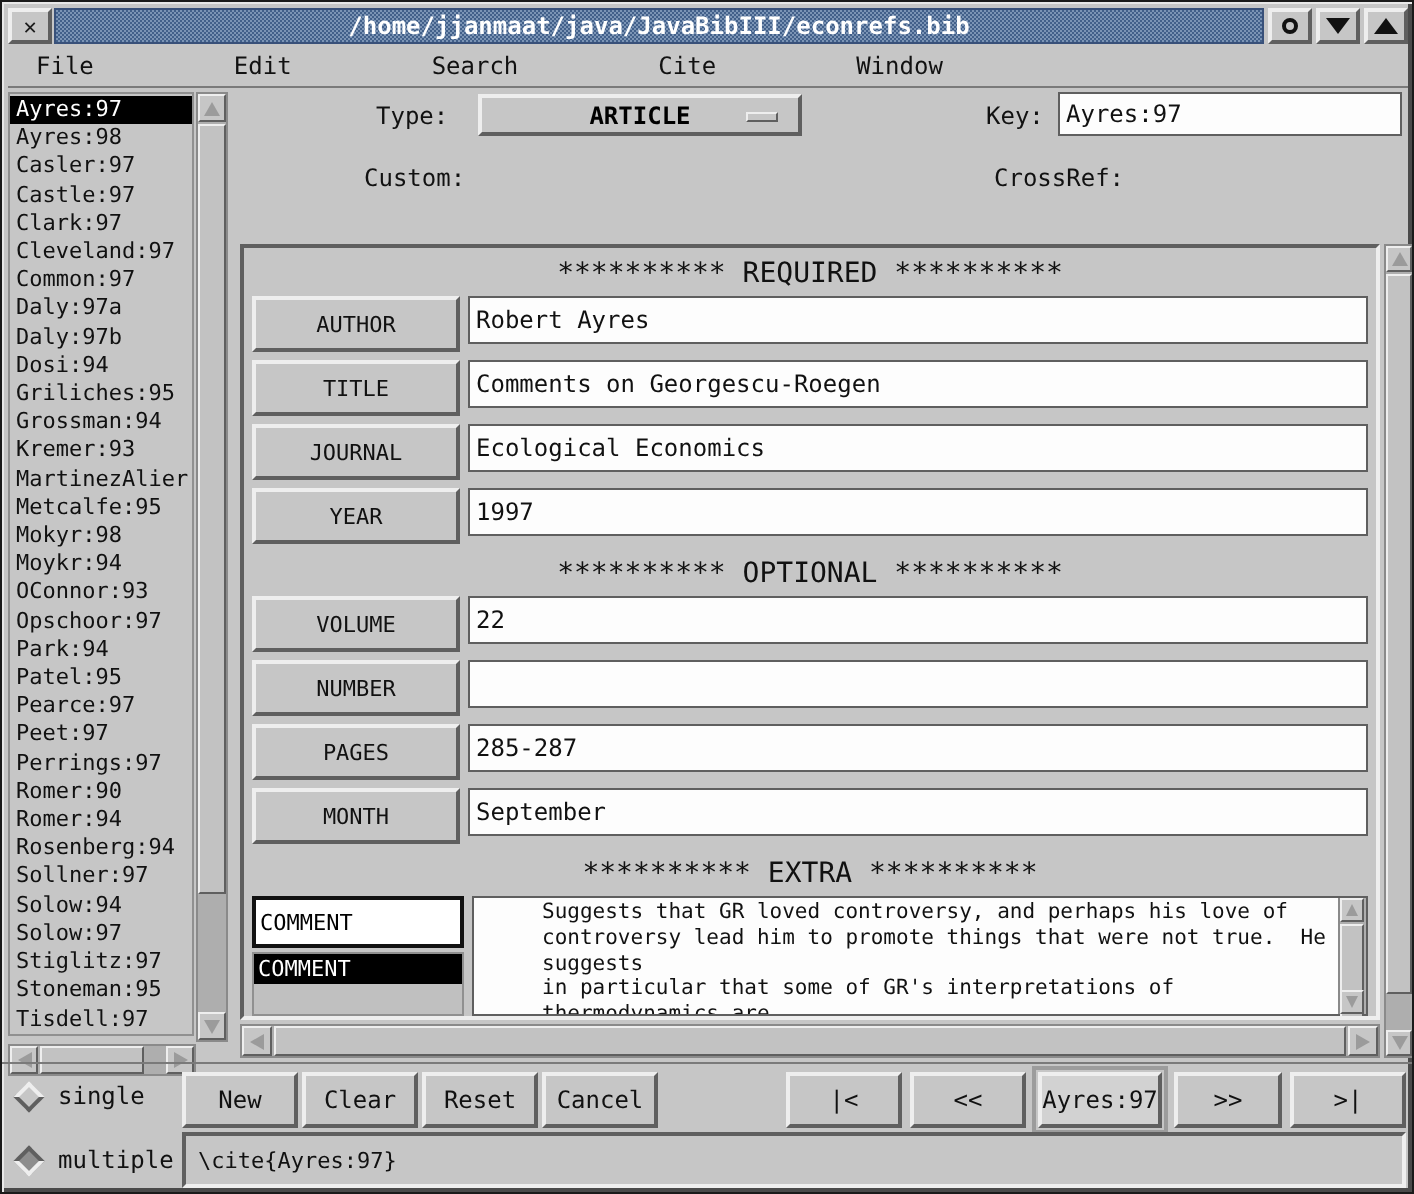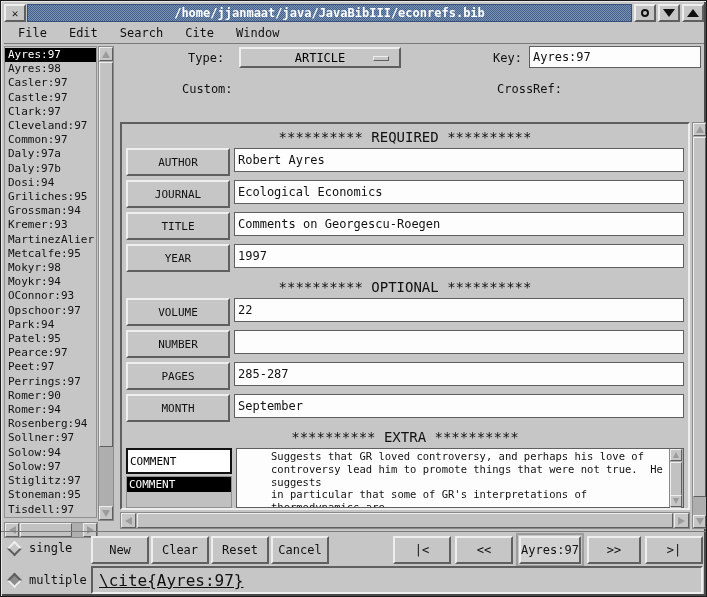--- a/index.html
+++ b/index.html
@@ -17,41 +17,41 @@
     background-color:#7b94b5;
     background-image:linear-gradient(45deg,#42608a 25%,transparent 25%,transparent 75%,#42608a 75%),
                      linear-gradient(45deg,#42608a 25%,transparent 25%,transparent 75%,#42608a 75%);
     background-size:2px 2px;background-position:0 0,1px 1px;
     border:1px solid #39517a;}
   .glyph-circle{width:8px;height:8px;border:2px solid #111;border-radius:50%;}
   .tri-dn-s{width:0;height:0;border-left:6px solid transparent;border-right:6px solid transparent;border-top:8px solid #111;}
   .tri-up-s{width:0;height:0;border-left:6px solid transparent;border-right:6px solid transparent;border-bottom:8px solid #111;}
   
   .menubar{position:absolute;left:3px;top:22px;width:700px;height:21px;display:flex;align-items:center;
-    padding-left:14px;border-bottom:1px solid #7a7a7a;background:#c6c6c6;}
+    padding-left:14px;border-bottom:1px solid #7a7a7a;background:#c6c6c6;gap:48px;}
   .menu-item{font-size:12px;color:#111;margin-right:22px;cursor:default;}
   
   .reflist{position:absolute;left:3px;top:45px;width:93px;height:472px;background:#c6c6c6;
     border:1px solid #909090;overflow:hidden;padding-top:1px;}
   .reflist .list-item{font-size:11px;line-height:14.2px;padding-left:3px;color:#111;white-space:nowrap;cursor:default;}
   .reflist .list-item.selected{background:#000;color:#fff;}
   
   .sb{background:#aeaeae;position:absolute;border:1px solid #8a8a8a;}
   .sb-btn{position:absolute;background:#c6c6c6;border-top:1px solid #eee;border-left:1px solid #eee;
     border-bottom:1px solid #5f5f5f;border-right:1px solid #5f5f5f;display:flex;align-items:center;justify-content:center;}
   .sb-thumb{position:absolute;background:#c2c2c2;border-top:1px solid #eee;border-left:1px solid #eee;
     border-bottom:1px solid #5f5f5f;border-right:1px solid #5f5f5f;}
   .tri-up{width:0;height:0;border-left:4px solid transparent;border-right:4px solid transparent;border-bottom:7px solid #9b9b9b;}
   .tri-dn{width:0;height:0;border-left:4px solid transparent;border-right:4px solid transparent;border-top:7px solid #9b9b9b;}
   .tri-lf{width:0;height:0;border-top:4px solid transparent;border-bottom:4px solid transparent;border-right:7px solid #9b9b9b;}
   .tri-rt{width:0;height:0;border-top:4px solid transparent;border-bottom:4px solid transparent;border-left:7px solid #9b9b9b;}
   
   .lbl{position:absolute;font-size:12px;color:#111;white-space:nowrap;}
   .optmenu{position:absolute;left:238px;top:46px;width:162px;height:21px;display:flex;align-items:center;
-    justify-content:center;font-size:12px;cursor:default;}
+    justify-content:center;font-size:12px;cursor:default;font-weight:bold;}
   .optmenu .dash{position:absolute;right:10px;top:7px;width:16px;height:5px;background:#c6c6c6;
     border-top:1px solid #eee;border-left:1px solid #eee;border-bottom:1px solid #5f5f5f;border-right:1px solid #5f5f5f;}
   .tfield{background:#fdfdfd;color:#111;font-size:12px;padding:0 3px;outline:none;}
   .keyfield{position:absolute;left:528px;top:45px;width:172px;height:22px;border:1px solid #5f5f5f;}
   
   .mainpanel{position:absolute;left:119px;top:121px;width:570px;height:388px;
     border-top:2px solid #5f5f5f;border-left:2px solid #5f5f5f;border-bottom:2px solid #eee;border-right:2px solid #eee;
     background:#c6c6c6;padding:2px 2px 0 2px;overflow:hidden;}
   .sec-hdr{text-align:center;font-size:14px;color:#111;margin:3px 0 3px 0;flex:none;}
   .frow{display:flex;margin:0 2px 4px 2px;height:28px;flex:none;}
@@ -72,22 +72,22 @@
   .bottom{position:absolute;left:0;top:530px;width:707px;height:65px;border-top:1px solid #7a7a7a;}
   .radio-row{position:absolute;display:flex;align-items:center;cursor:default;}
   .diamond{width:11px;height:11px;transform:rotate(45deg);margin:0 9px 0 8px;flex:none;}
   .diamond.off{background:#c6c6c6;border-top:2px solid #eee;border-left:2px solid #eee;border-bottom:2px solid #5f5f5f;border-right:2px solid #5f5f5f;}
   .diamond.on{background:#8d8d8d;border-top:2px solid #5f5f5f;border-left:2px solid #5f5f5f;border-bottom:2px solid #eee;border-right:2px solid #eee;}
   .radio-row span{font-size:12px;color:#111;}
   .btn{position:absolute;height:28px;font-size:12px;color:#111;display:flex;align-items:center;justify-content:center;
     cursor:default;padding:0;}
   .btn.default-ring{outline:2px solid #9c9c9c;outline-offset:1px;background:#d2d2d2;}
   .citefield{position:absolute;left:90px;top:34px;width:612px;height:28px;background:#c6c6c6;
-    color:#111;font-size:16px;padding:0 6px;border-top:2px solid #5f5f5f;border-left:2px solid #5f5f5f;
-    border-bottom:2px solid #eee;border-right:2px solid #eee;outline:none;text-decoration:underline;}
+    color:#111;font-size:11px;padding:0 6px;border-top:2px solid #5f5f5f;border-left:2px solid #5f5f5f;
+    border-bottom:2px solid #eee;border-right:2px solid #eee;outline:none;}
 </style>
 </head>
 <body>
 
 <div class="window">
 
   <div class="titlebar">
     <div class="tb-btn raised">
       <span>✕</span>
     </div>
@@ -176,26 +176,26 @@
   <span class="lbl" style="left:496px;top:81px;">CrossRef:</span>
 
   <div class="mainpanel" style="display:flex;flex-direction:column;">
     <div class="sec-hdr">********** REQUIRED **********</div>
 
     <div class="frow">
       <button class="flabel raised">AUTHOR</button>
       <input class="tfield" value="Robert Ayres" style="">
     </div>
     <div class="frow">
+      <button class="flabel raised">TITLE</button>
+      <input class="tfield" value="Comments on Georgescu-Roegen" style="">
+    </div>
+    <div class="frow">
       <button class="flabel raised">JOURNAL</button>
       <input class="tfield" value="Ecological Economics" style="">
-    </div>
-    <div class="frow">
-      <button class="flabel raised">TITLE</button>
-      <input class="tfield" value="Comments on Georgescu-Roegen" style="">
     </div>
     <div class="frow">
       <button class="flabel raised">YEAR</button>
       <input class="tfield" value="1997" style="">
     </div>
 
     <div class="sec-hdr">********** OPTIONAL **********</div>
 
     <div class="frow">
       <button class="flabel raised">VOLUME</button>

